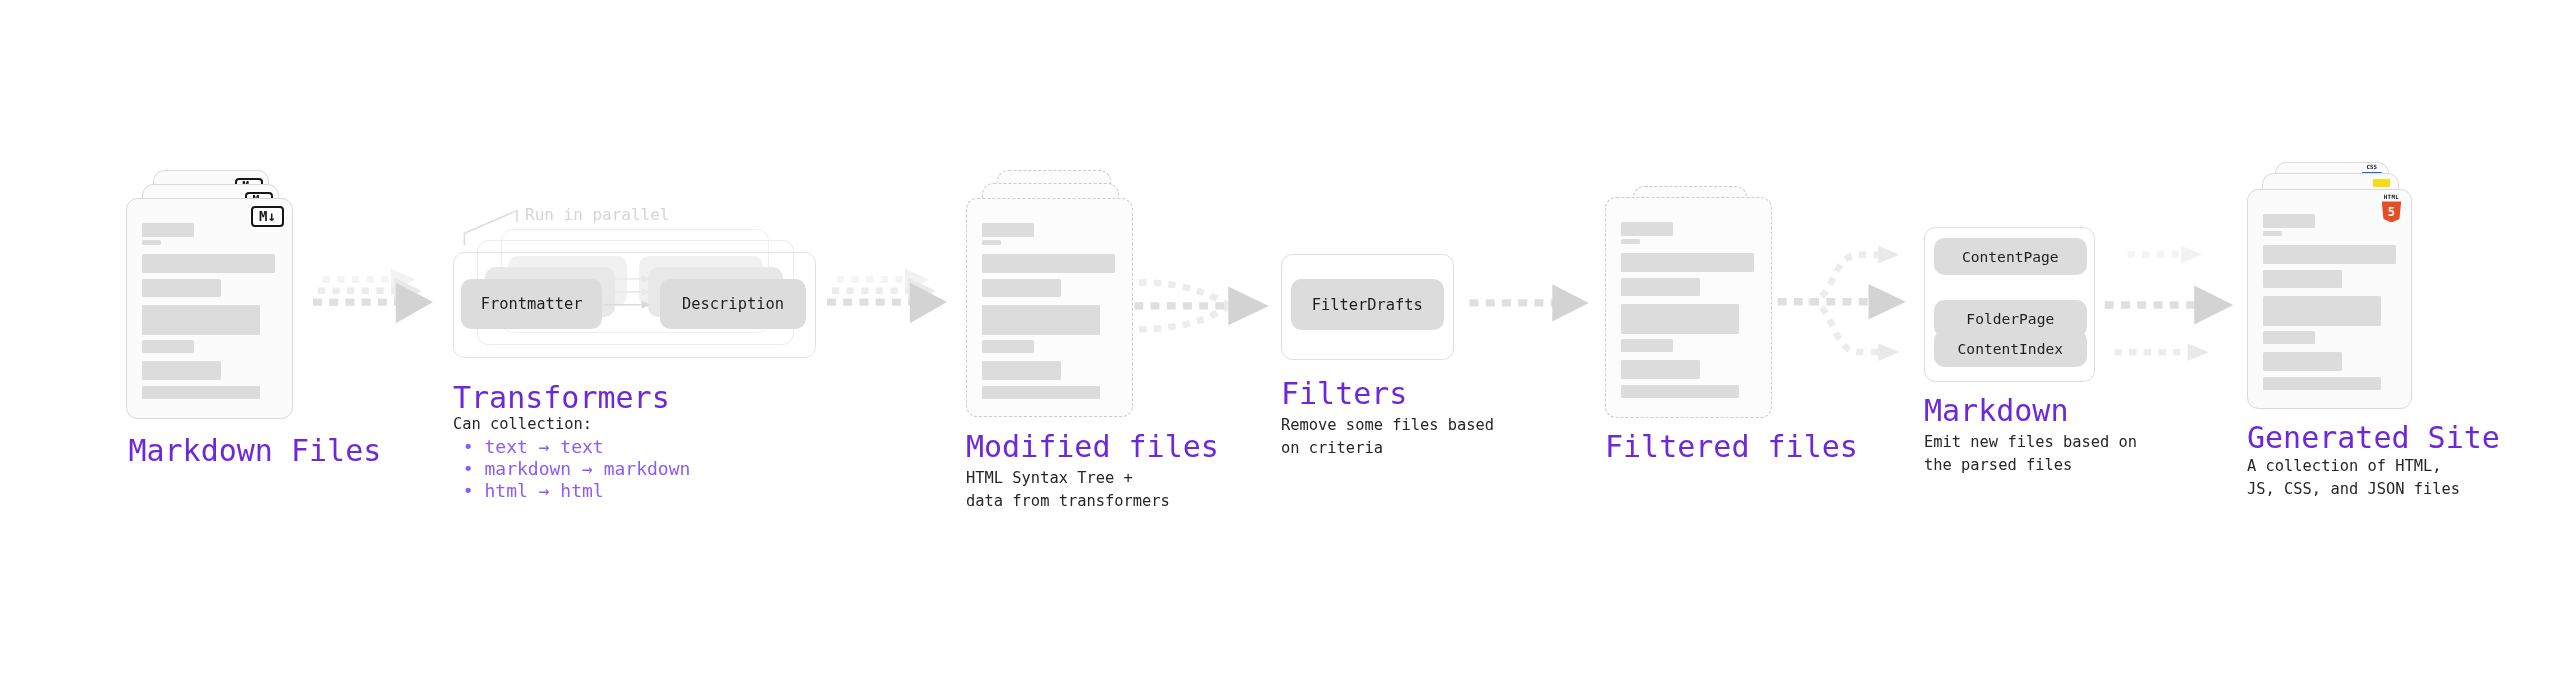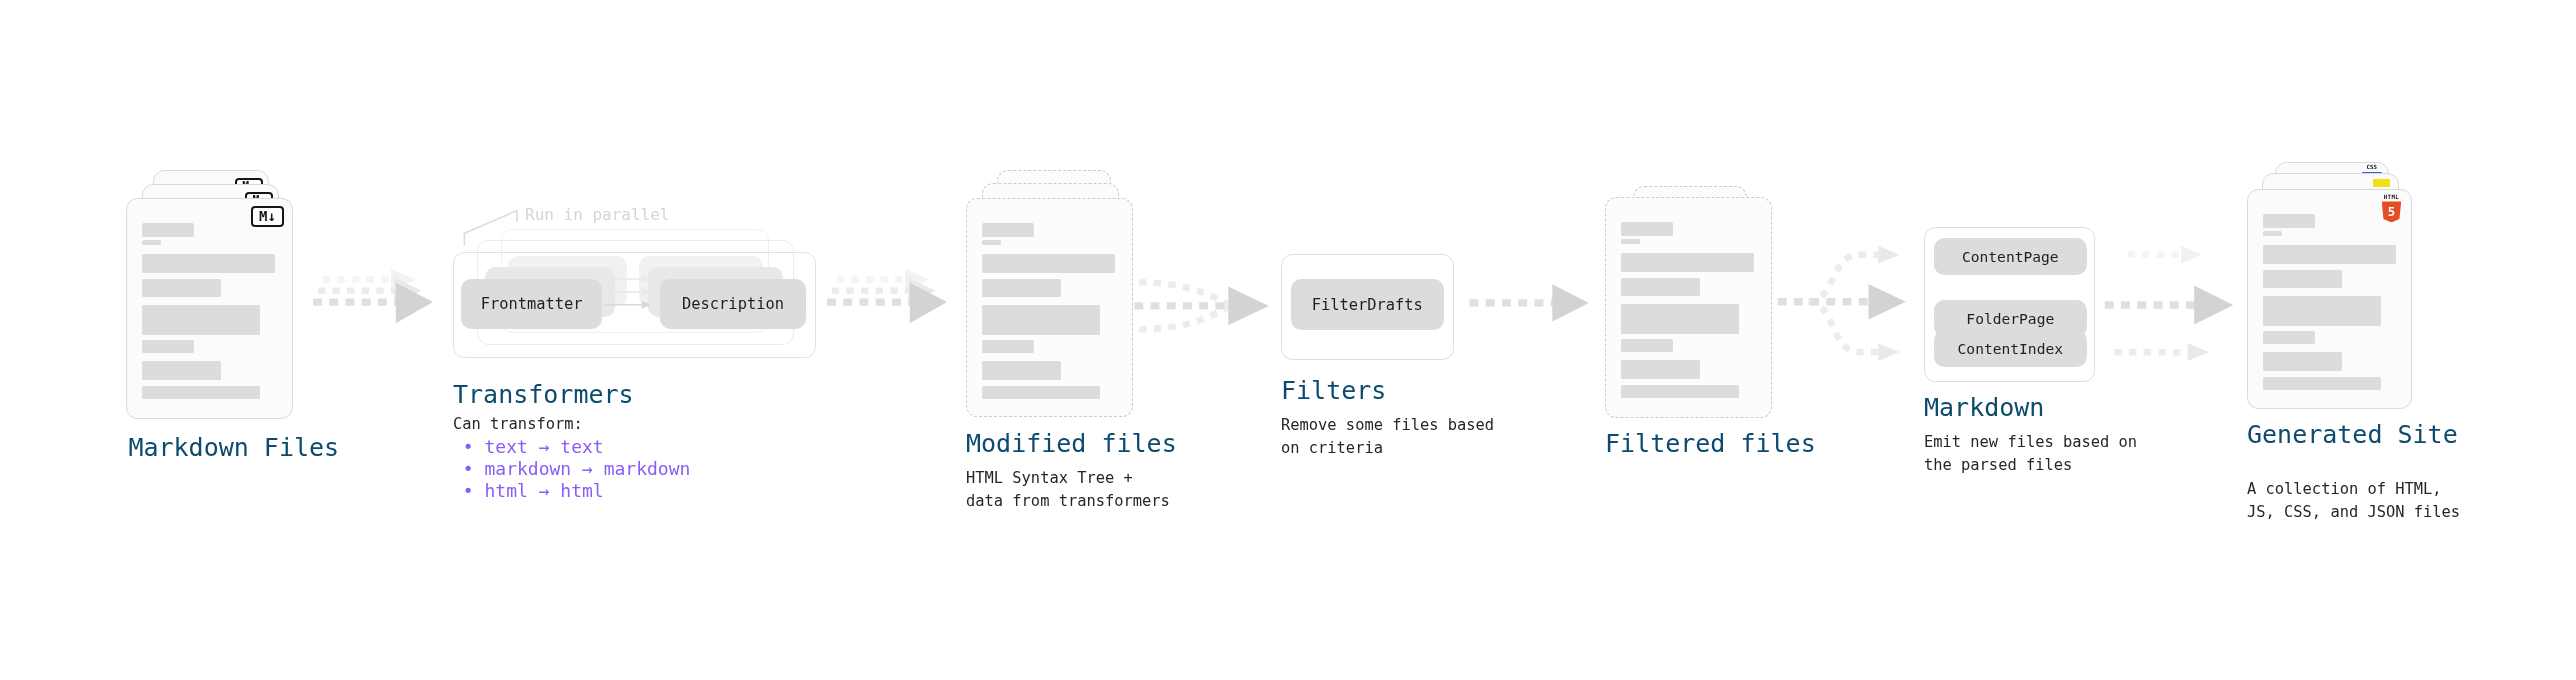--- a/index.html
+++ b/index.html
@@ -41,21 +41,21 @@
   .html5-logo{position:absolute;top:4.1px;right:9.8px;width:19.5px;text-align:center;}
   .html5-word{font-size:5.7px;line-height:6.5px;font-weight:bold;letter-spacing:0.4px;color:#111;}
   .html5-shield{
     width:19.5px;height:21px;background:#e44d26;margin-top:0.8px;
     clip-path:polygon(0 0,100% 0,91% 84%,50% 100%,9% 84%);
     color:#ffffff;font-size:12.2px;font-weight:bold;
     display:flex;align-items:center;justify-content:center;
   }
 
   
-  .label{position:absolute;font-size:25px;font-weight:500;color:#0c4a6e;white-space:nowrap;}
+  .label{position:absolute;font-size:30px;font-weight:500;color:#6d28d9;white-space:nowrap;}
   .caption{position:absolute;font-size:15.4px;line-height:23px;color:#262626;white-space:pre-line;}
   .bullets{position:absolute;font-size:18px;line-height:22px;color:#8b5cf6;}
   .bullets div{white-space:nowrap;}
   .annotation{position:absolute;font-size:16px;color:#d5d5d5;white-space:nowrap;}
 
   
   .outline-box{position:absolute;border:1.2px solid #e2e2e2;border-radius:11.4px;box-sizing:border-box;background:transparent;}
   .outline-box.ghost1{border-color:#ebebeb;}
   .outline-box.ghost2{border-color:#f0f0f0;}
   .outline-box.solidbg{background:#ffffff;border-color:#dedede;}
@@ -134,21 +134,21 @@
     <svg class="abs" style="left:151px;top:72px;" width="57" height="37" viewBox="0 0 70 46">
       <path class="t-arrow-light" d="M0,5 H46"></path>
         <polygon class="t-head-light" points="46,0 46,10 58,5"></polygon>
       <path class="t-arrow-light" d="M0,21 H46"></path>
         <polygon class="t-head-light" points="46,16 46,26 58,21"></polygon>
       <path class="t-arrow-dark" d="M0,37 H46"></path>
         <polygon class="t-head-dark" points="46,32 46,42 58,37"></polygon>
     </svg>
 
     <div class="label" style="left:0;top:177px;">Transformers</div>
-    <div class="caption" style="left:0;top:210px;">Can transform:</div>
+    <div class="caption" style="left:0;top:210px;">Can collection:</div>
     <div class="bullets" style="left:9.8px;top:233px;">
       <div>• text → text</div>
       <div>• markdown → markdown</div>
       <div>• html → html</div>
     </div>
   </div>
 
   <svg class="abs" style="left:827px;top:268px;" width="138" height="65" viewBox="0 0 170 80">
     <path class="a-line-light" d="M12,14 H96"></path>
       <polygon class="a-head-light" points="96,1 96,29 126,14"></polygon>
@@ -257,18 +257,18 @@
       <div class="bar b1"></div>
       <div class="bar b2"></div>
       <div class="bar b3"></div>
       <div class="bar b4"></div>
       <div class="bar b5"></div>
       <div class="bar b6"></div>
       <div class="bar b7"></div>
       <div class="bar b8"></div>
     </div>
     <div class="label" style="left:0;top:258px;text-align:center;">Generated Site</div>
-    <div class="caption" style="left:0;top:293px;margin-top:23px;">A collection of HTML,
+    <div class="caption" style="left:0;top:293px;">A collection of HTML,
 JS, CSS, and JSON files</div>
   </div>
 
 </div>
 
 
 </body></html>

